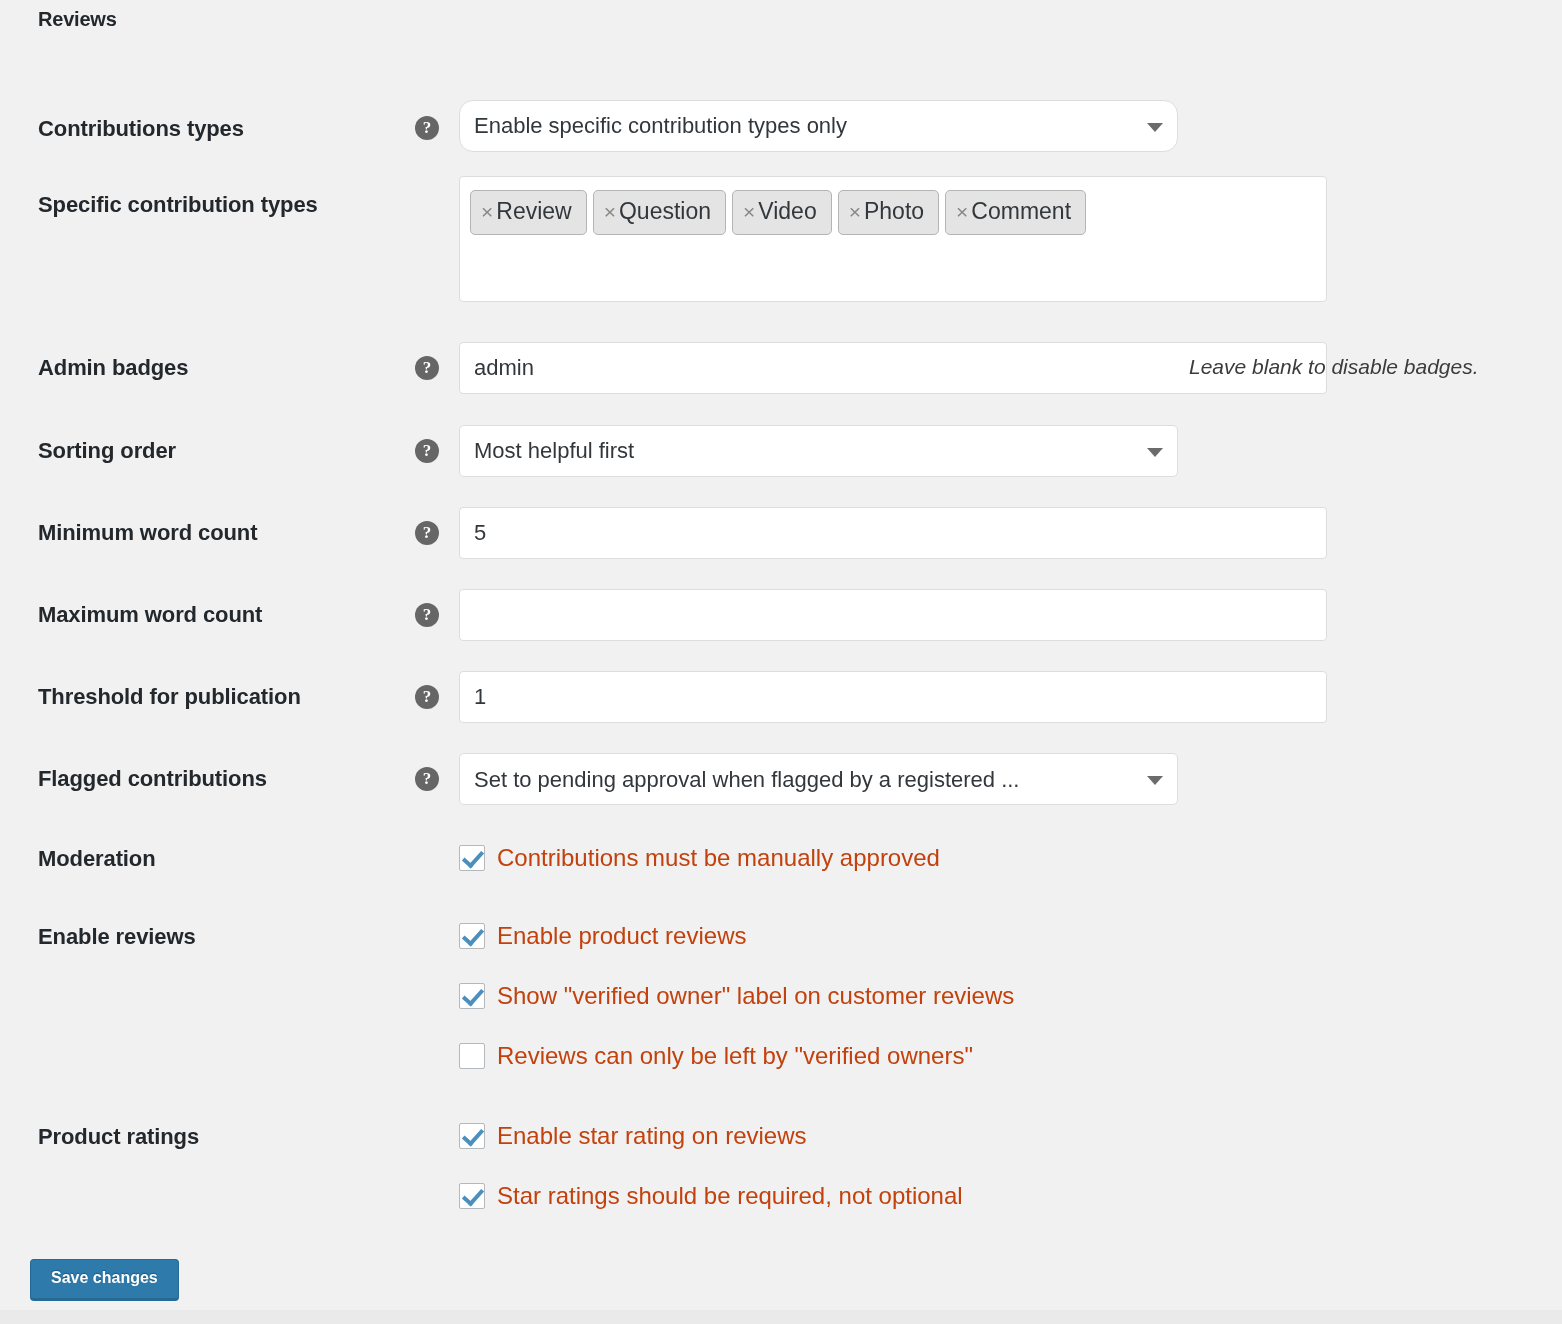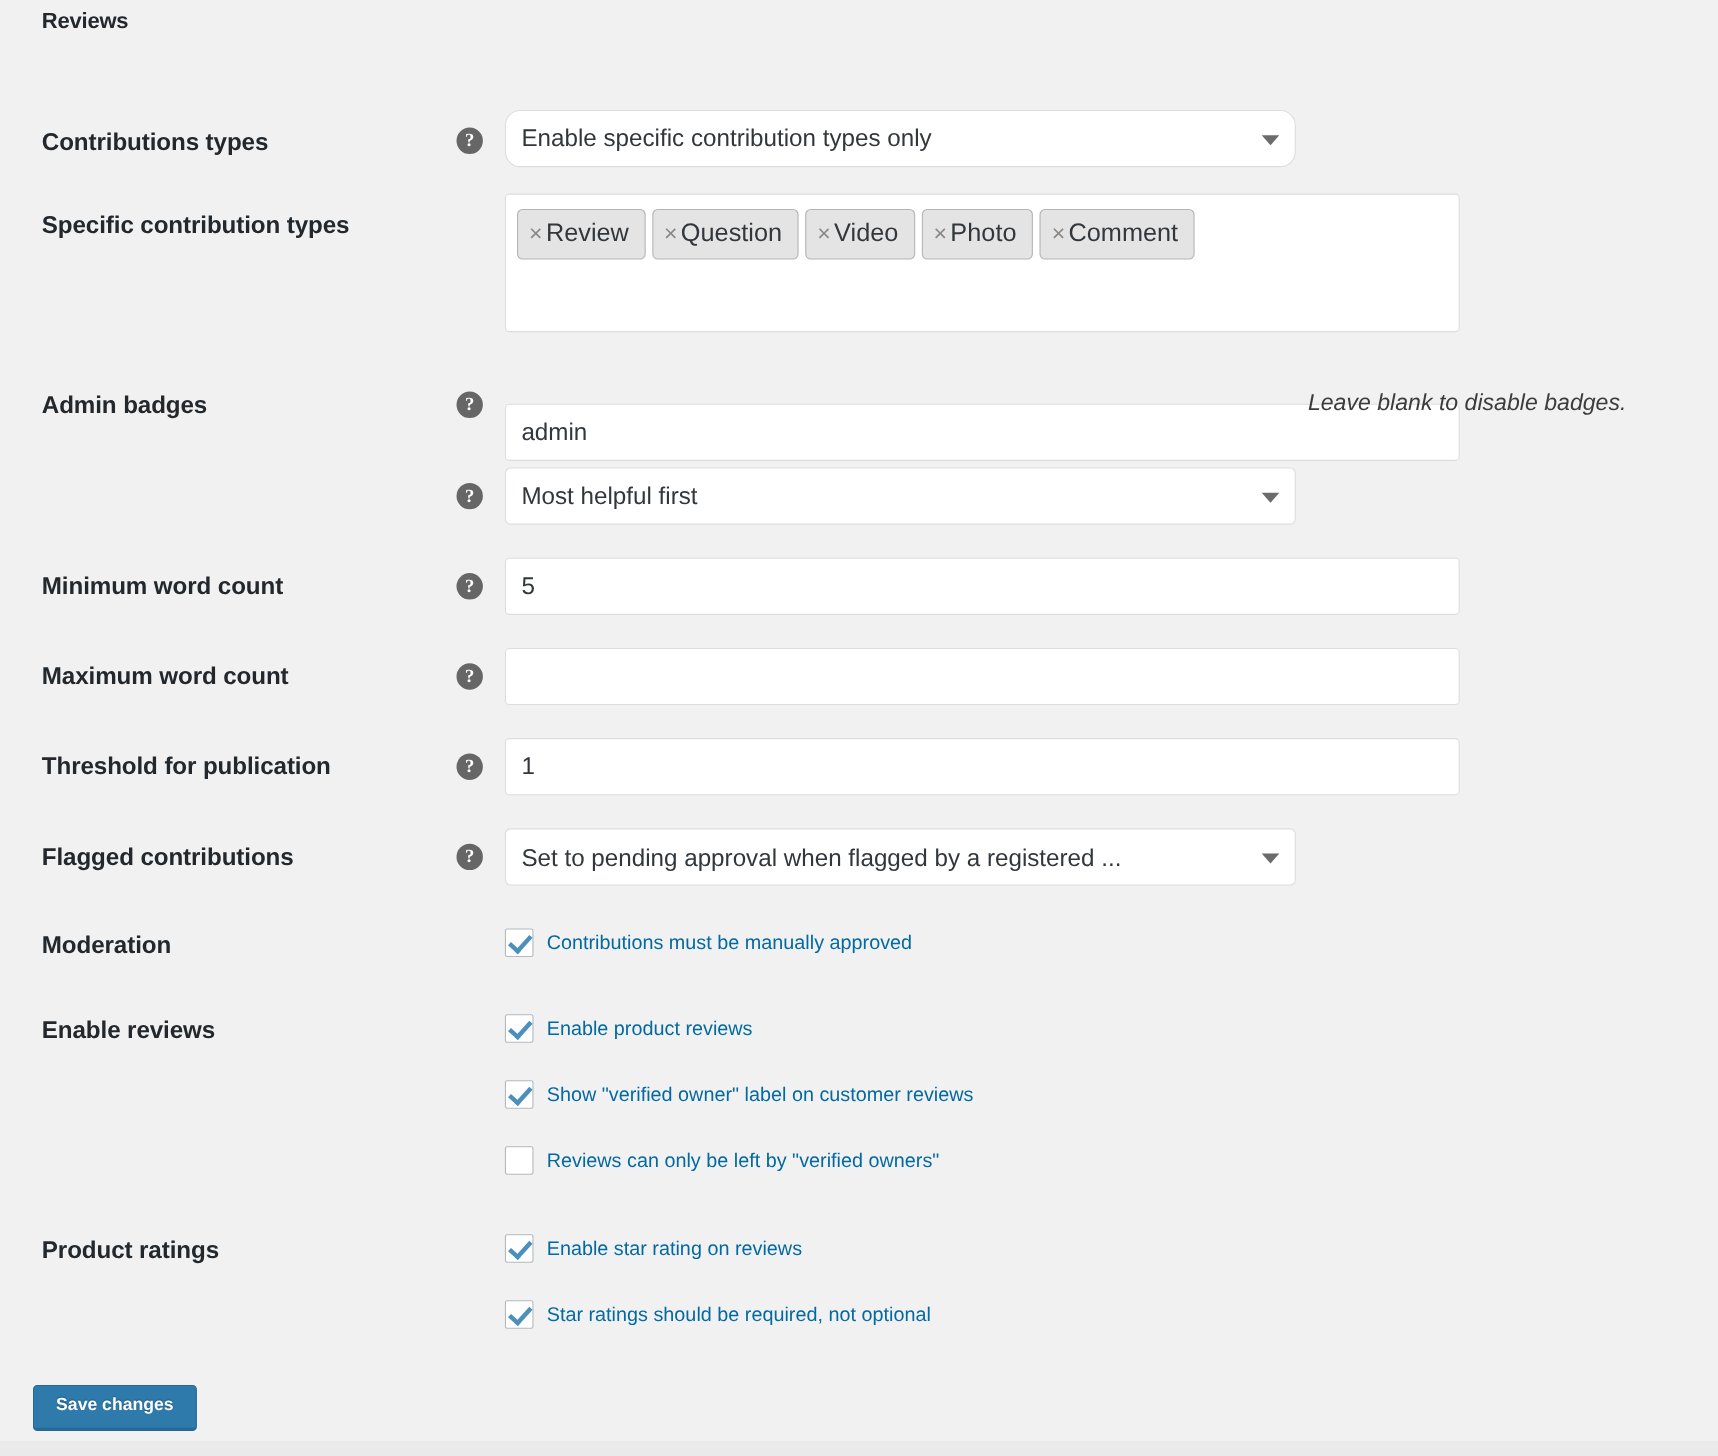--- a/index.html
+++ b/index.html
@@ -173,22 +173,22 @@
     top: 1px;
     width: 8px;
     height: 16px;
     border: solid #4c8fbd;
     border-width: 0 4px 4px 0;
     transform: rotate(42deg);
   }
   .cb-text {
     display: inline-block;
     margin-left: 12px;
-    font-size: 18px;
-    color: #0369a1;
+    font-size: 24px;
+    color: #c2410c;
     vertical-align: middle;
   }
 
   
   .save-btn {
     position: absolute;
     left: 30px;
     top: 1259px;
     background: #2e7aab;
     border: 1px solid #246a94;
@@ -229,25 +229,26 @@
   </div>
 
   <div class="row" style="top:192px;">
     <div class="row-label" style="top:0px;">Specific contribution types</div>
     <div class="field tag-box" style="top:-16px;" id="tag-box"><span class="tag"><span class="x">×</span><span>Review</span></span><span class="tag"><span class="x">×</span><span>Question</span></span><span class="tag"><span class="x">×</span><span>Video</span></span><span class="tag"><span class="x">×</span><span>Photo</span></span><span class="tag"><span class="x">×</span><span>Comment</span></span></div>
   </div>
 
   <div class="row" style="top:355px;">
     <div class="row-label" style="top:0px;">Admin badges</div>
     <div class="help-icon" style="top:1px;">?</div>
-    <div class="field text-field" style="top:-13px;margin-top:25px;">admin</div>
+    <div class="field text-field" style="top:-13px;">admin</div>
     <div class="hint" style="top:0px;">Leave blank to disable badges.</div>
   </div>
 
   <div class="row" style="top:438px;">
+    <div class="row-label" style="top:0px;">Sorting order</div>
     <div class="help-icon" style="top:1px;">?</div>
     <div class="field select-field select-narrow" style="top:-13px;">
       <span class="sel-text">Most helpful first</span>
       <span class="caret"></span>
     </div>
   </div>
 
   <div class="row" style="top:520px;">
     <div class="row-label" style="top:0px;">Minimum word count</div>
     <div class="help-icon" style="top:1px;">?</div>

